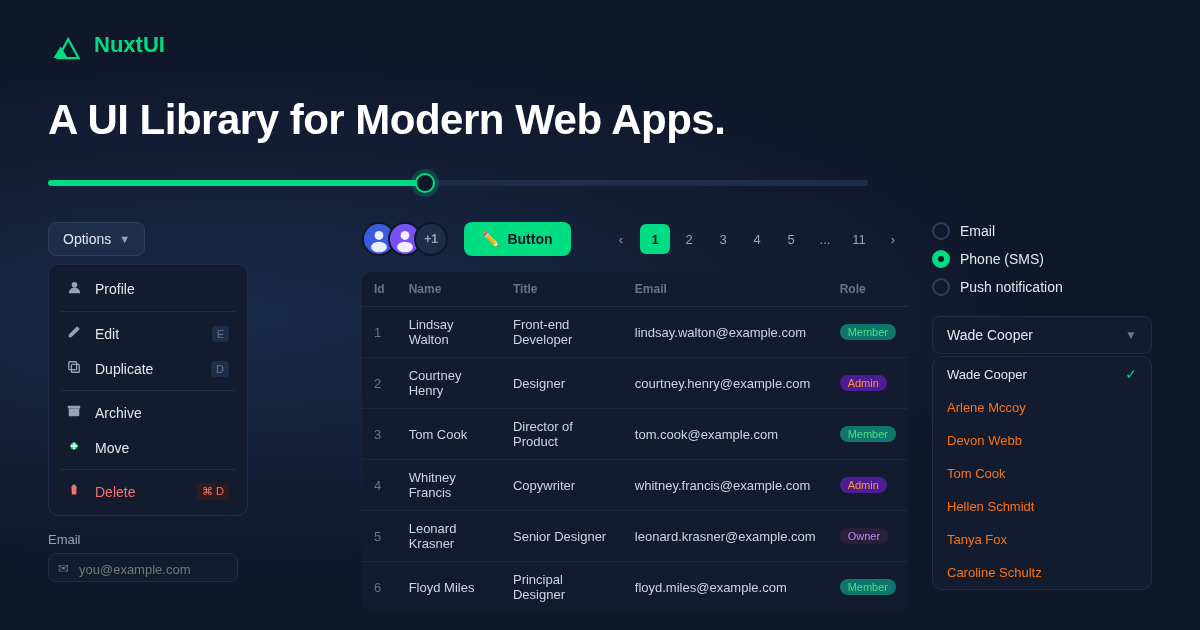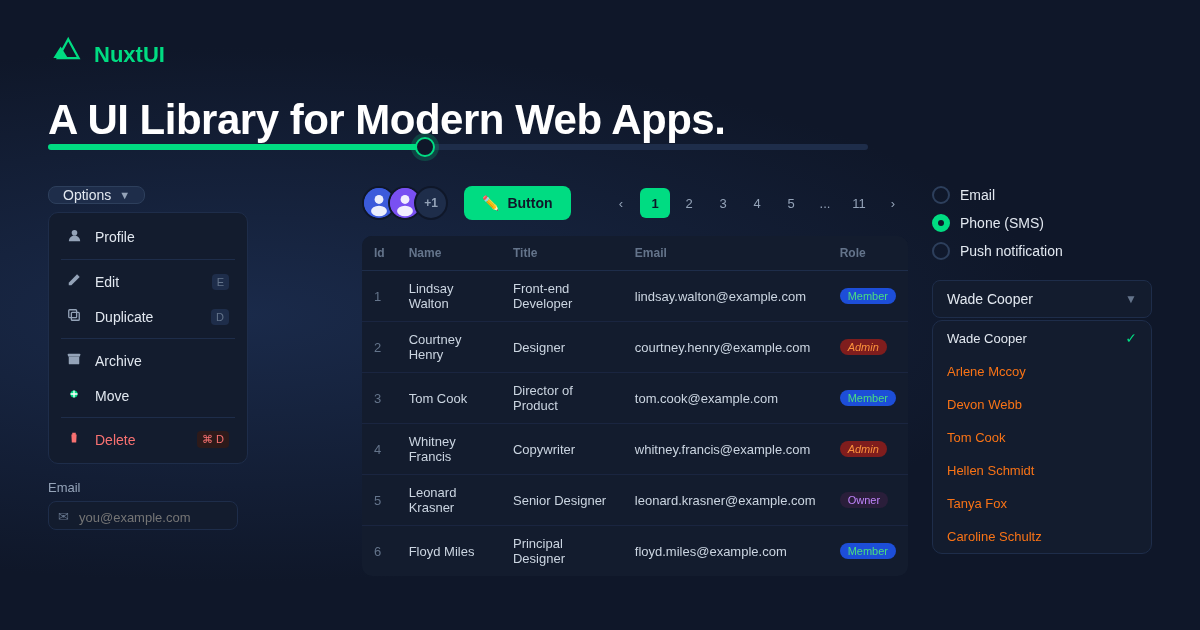--- a/index.html
+++ b/index.html
@@ -23,21 +23,21 @@
 
     .content {
       position: relative;
       z-index: 1;
       padding: 32px 48px;
     }
 
     
     .logo-area {
       display: flex;
-      align-items: flex-end;
+      align-items: flex-start;
       gap: 10px;
       margin-bottom: 28px;
     }
     .logo-icon {
       width: 36px;
       height: 36px;
     }
     .logo-text {
       font-size: 22px;
       font-weight: 700;
@@ -45,20 +45,21 @@
     }
     .logo-text span {
       color: #00dc82;
     }
 
     
     .headline {
       font-size: 42px;
       font-weight: 600;
       color: #fff;
+      margin-bottom: 36px;
       letter-spacing: -0.5px;
     }
 
     
     .slider-container {
       margin-bottom: 36px;
       width: 820px;
     }
     .slider-track {
       position: relative;
@@ -101,21 +102,21 @@
       flex-shrink: 0;
     }
 
     .options-btn {
       display: inline-flex;
       align-items: center;
       gap: 8px;
       background: #1e2d4a;
       border: 1px solid #2d3f5c;
       border-radius: 8px;
-      padding: 0 14px;
+      padding: 8px 14px;
       color: #e2e8f0;
       font-size: 14px;
       font-weight: 500;
       cursor: pointer;
       margin-bottom: 8px;
     }
     .options-btn .chevron {
       font-size: 11px;
       color: #94a3b8;
     }
@@ -289,22 +290,22 @@
     .data-table tr:last-child td { border-bottom: none; }
     .data-table td:first-child { color: #64748b; }
 
     .role-badge {
       display: inline-block;
       padding: 2px 8px;
       border-radius: 20px;
       font-size: 11px;
       font-weight: 500;
     }
-    .role-member { background: #1d4ed8; color: #4ade80; }
-    .role-admin { background: #7f1d1d; color: #fb923c; font-style: italic; }
+    .role-member { background: #0f766e; color: #4ade80; }
+    .role-admin { background: #4c1d95; color: #fb923c; }
     .role-owner { background: #2a1e3a; color: #c084fc; }
 
     
     .right-panel {
       width: 220px;
       flex-shrink: 0;
     }
 
     .radio-group {
       margin-bottom: 20px;

